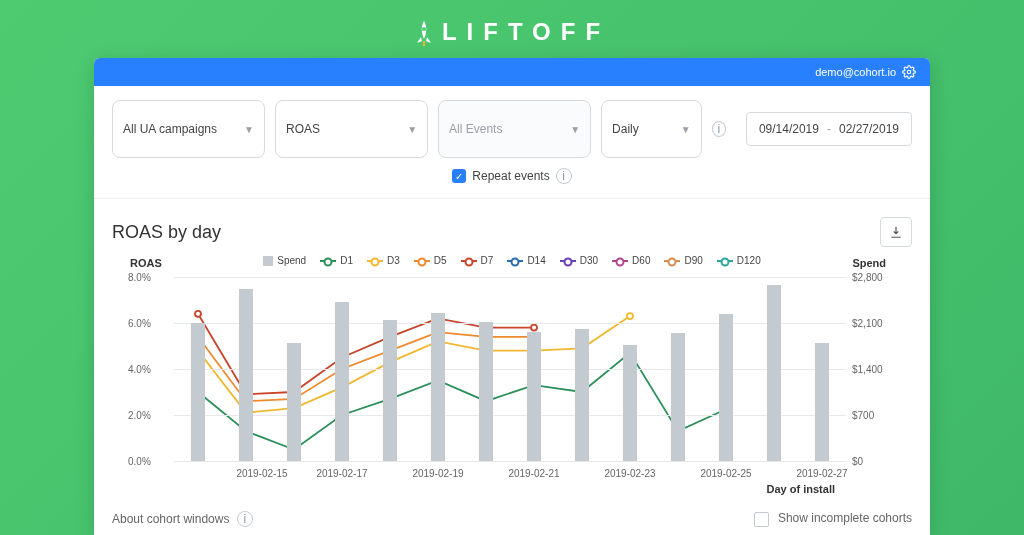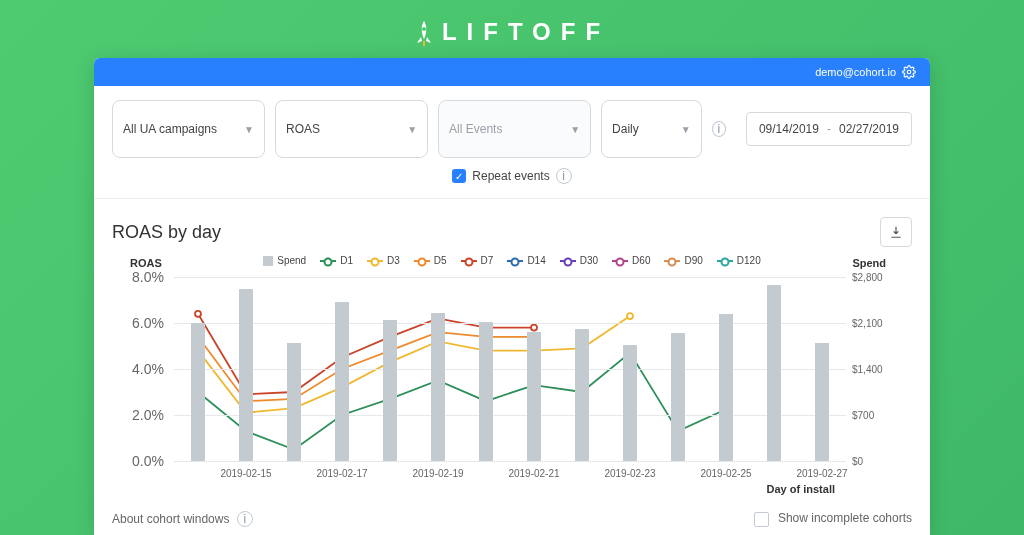--- a/index.html
+++ b/index.html
@@ -21,21 +21,21 @@
   .stage{padding:18px 18px 10px;}
   .stage-top{display:flex;align-items:center;justify-content:space-between;}
   .title{font-size:18px;color:#333;}
   .dlbtn{width:30px;height:28px;border:1px solid #d6d9de;border-radius:4px;display:flex;align-items:center;justify-content:center;color:#555;}
   .chart-wrap{position:relative;margin-top:16px;height:230px;}
   .ylab-l,.ylab-r{position:absolute;top:-6px;font-size:11px;font-weight:600;color:#333;}
   .ylab-l{left:18px;}
   .ylab-r{right:26px;}
   .plot{position:absolute;left:62px;right:66px;top:14px;bottom:32px;}
   .grid-line{position:absolute;left:0;right:0;border-top:1px solid #e6e8ec;}
-  .ytick-l{position:absolute;left:-46px;width:40px;text-align:center;font-size:14px;color:#666;transform:translateY(-50%);}
+  .ytick-l{position:absolute;left:-46px;width:40px;text-align:left;font-size:10px;color:#666;transform:translateY(-50%);}
   .ytick-r{position:absolute;right:-54px;width:48px;text-align:left;font-size:10px;color:#666;transform:translateY(-50%);}
   .bar{position:absolute;bottom:0;width:14px;background:#c3cad0;transform:translateX(-50%);}
   .xtick{position:absolute;bottom:-18px;font-size:10px;color:#666;transform:translateX(-50%);white-space:nowrap;}
   .xlabel{position:absolute;right:11px;bottom:-34px;font-size:11px;color:#333;font-weight:600;}
   svg.lines{position:absolute;left:0;top:0;width:100%;height:100%;}
   .legend{position:absolute;top:-8px;left:0;right:0;display:flex;justify-content:center;gap:14px;font-size:10px;color:#444;flex-wrap:wrap;}
   .legend .item{display:flex;align-items:center;gap:4px;}
   .swatch-bar{width:10px;height:10px;background:#c3cad0;}
   .swatch-line{width:16px;height:0;border-top:2px solid;display:inline-block;position:relative;}
   .swatch-line::after{content:'';position:absolute;left:50%;top:50%;width:5px;height:5px;border-radius:50%;border:2px solid;border-color:inherit;background:#fff;transform:translate(-50%,-50%);}
@@ -226,21 +226,21 @@
             <div class="bar" style="left: 216px; height: 140.629px;"></div>
             <div class="bar" style="left: 264px; height: 148.514px;"></div>
             <div class="bar" style="left: 312px; height: 138.657px;"></div>
             <div class="bar" style="left: 360px; height: 128.8px;"></div>
             <div class="bar" style="left: 408px; height: 132.086px;"></div>
             <div class="bar" style="left: 456px; height: 115.657px;"></div>
             <div class="bar" style="left: 504px; height: 128.143px;"></div>
             <div class="bar" style="left: 552px; height: 147.2px;"></div>
             <div class="bar" style="left: 600px; height: 176.114px;"></div>
             <div class="bar" style="left: 648px; height: 117.629px;"></div>
-            <div class="xtick" style="left: 72px; text-align: center;">2019-02-15</div>
+            <div class="xtick" style="left: 88px; text-align: center;">2019-02-15</div>
             <div class="xtick" style="left: 168px;">2019-02-17</div>
             <div class="xtick" style="left: 264px;">2019-02-19</div>
             <div class="xtick" style="left: 360px;">2019-02-21</div>
             <div class="xtick" style="left: 456px;">2019-02-23</div>
             <div class="xtick" style="left: 552px;">2019-02-25</div>
             <div class="xtick" style="left: 648px;">2019-02-27</div>
           </div>
       </div>
     </div>
 

